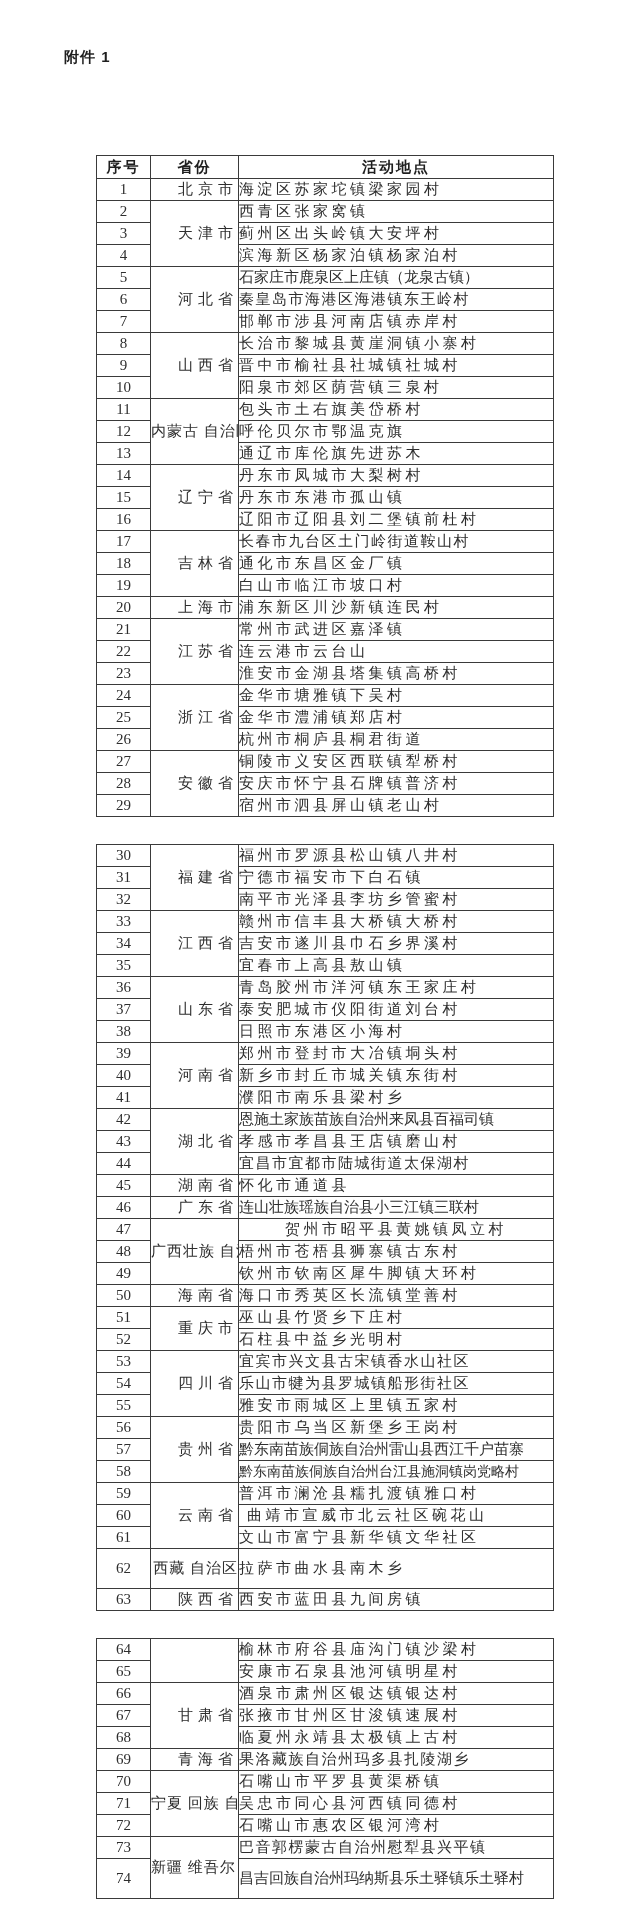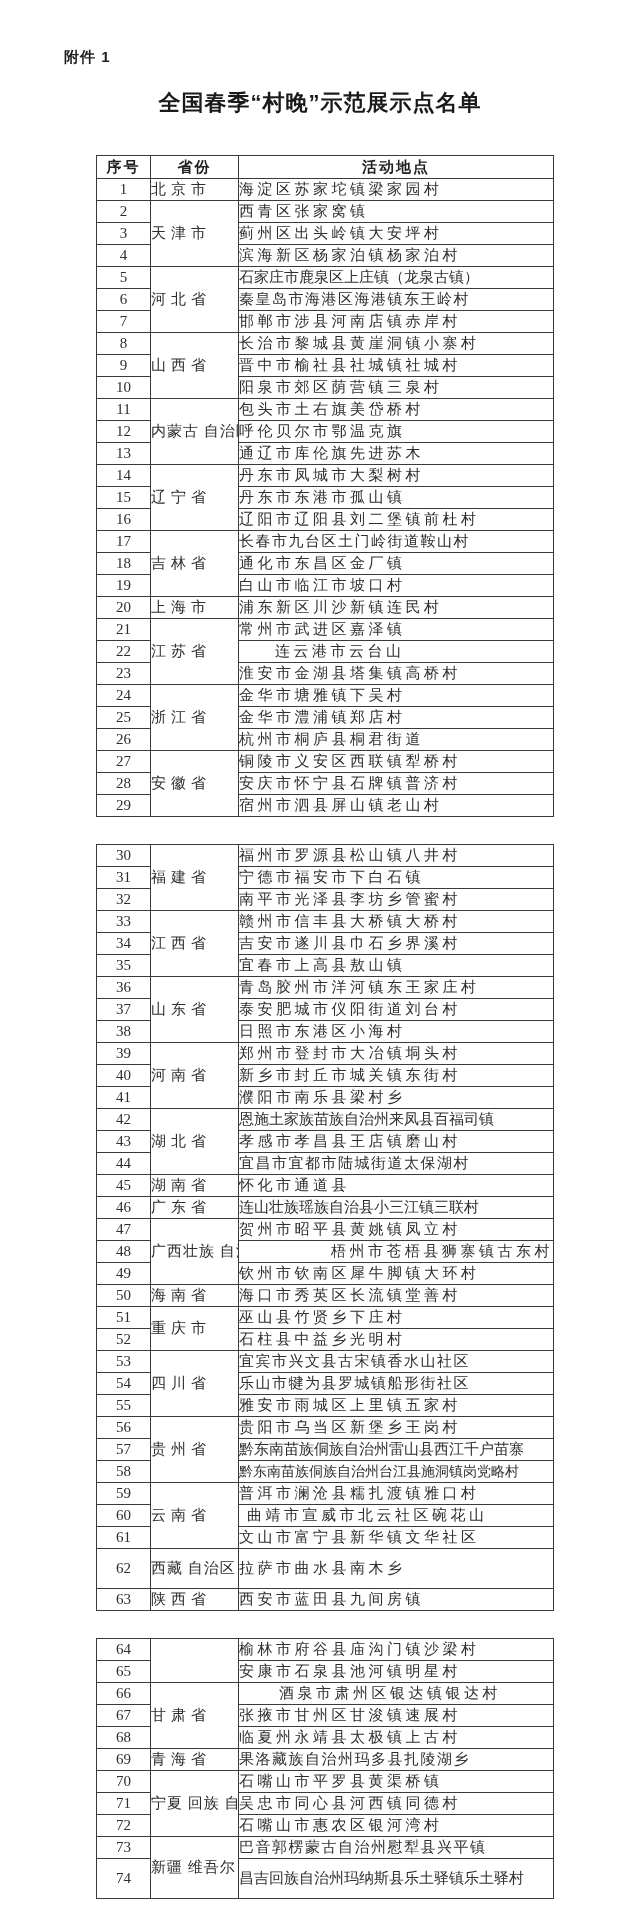--- a/index.html
+++ b/index.html
@@ -76,37 +76,36 @@
   table.sheet td {
     height: 21px;
     font-size: 15px;
     color: #2e2e2e;
   }
   td.no-cell {
     text-align: center;
     font-family: "Liberation Serif", "DejaVu Serif", serif;
   }
   td.prov-cell {
-    text-align: left;
+    text-align: right;
     white-space: pre-line;
     line-height: 1.25;
   }
   td.loc-cell {
     text-align: left;
     padding-left: 7px;
   }
   tr.tall td { height: 39px; }
 </style>
 </head>
 <body>
 
 <div class="page">
   <div class="attachment-label">附件 1</div>
 
-  <div class="doc-title">全国春季“村晚”示范展示点名单</div>
 
   <div class="tables-wrap">
       <table class="sheet">
         <colgroup>
           <col class="c-no">
           <col class="c-prov">
           <col class="c-loc">
         </colgroup>
         <thead>
           <tr>
@@ -205,21 +204,21 @@
             <td class="prov-cell" rowspan="1" style="letter-spacing: 5px;">上海市</td>
             <td class="loc-cell" style="letter-spacing: 3.5px;">浦东新区川沙新镇连民村</td>
           </tr>
           <tr>
             <td class="no-cell">21</td>
             <td class="prov-cell" rowspan="3" style="letter-spacing: 5px;">江苏省</td>
             <td class="loc-cell" style="letter-spacing: 3.5px;">常州市武进区嘉泽镇</td>
           </tr>
           <tr>
             <td class="no-cell">22</td>
-            <td class="loc-cell" style="letter-spacing: 3.5px; padding-left: 36px;">连云港市云台山</td>
+            <td class="loc-cell" style="letter-spacing: 3.5px;">连云港市云台山</td>
           </tr>
           <tr>
             <td class="no-cell">23</td>
             <td class="loc-cell" style="letter-spacing: 3.5px;">淮安市金湖县塔集镇高桥村</td>
           </tr>
           <tr>
             <td class="no-cell">24</td>
             <td class="prov-cell" rowspan="3" style="letter-spacing: 5px;">浙江省</td>
             <td class="loc-cell" style="letter-spacing: 3.5px;">金华市塘雅镇下吴村</td>
           </tr>
@@ -325,25 +324,25 @@
           </tr>
           <tr>
             <td class="no-cell">46</td>
             <td class="prov-cell" rowspan="1" style="letter-spacing: 5px;">广东省</td>
             <td class="loc-cell" style="letter-spacing: 0px;">连山壮族瑶族自治县小三江镇三联村</td>
           </tr>
           <tr>
             <td class="no-cell">47</td>
             <td class="prov-cell" rowspan="3" style="letter-spacing: 1px;">广西壮族
 自治区</td>
-            <td class="loc-cell" style="letter-spacing: 3.5px;">贺州市昭平县黄姚镇凤立村</td>
+            <td class="loc-cell" style="letter-spacing: 3.5px; text-align: center;">贺州市昭平县黄姚镇凤立村</td>
           </tr>
           <tr>
             <td class="no-cell">48</td>
-            <td class="loc-cell" style="letter-spacing: 3.5px; text-align: right;">梧州市苍梧县狮寨镇古东村</td>
+            <td class="loc-cell" style="letter-spacing: 3.5px;">梧州市苍梧县狮寨镇古东村</td>
           </tr>
           <tr>
             <td class="no-cell">49</td>
             <td class="loc-cell" style="letter-spacing: 3.5px;">钦州市钦南区犀牛脚镇大环村</td>
           </tr>
           <tr>
             <td class="no-cell">50</td>
             <td class="prov-cell" rowspan="1" style="letter-spacing: 5px;">海南省</td>
             <td class="loc-cell" style="letter-spacing: 3.5px;">海口市秀英区长流镇堂善村</td>
           </tr>
@@ -420,21 +419,21 @@
             <td class="prov-cell" rowspan="2" style="letter-spacing: 5px;"></td>
             <td class="loc-cell" style="letter-spacing: 3.5px;">榆林市府谷县庙沟门镇沙梁村</td>
           </tr>
           <tr>
             <td class="no-cell">65</td>
             <td class="loc-cell" style="letter-spacing: 3.5px;">安康市石泉县池河镇明星村</td>
           </tr>
           <tr>
             <td class="no-cell">66</td>
             <td class="prov-cell" rowspan="3" style="letter-spacing: 5px;">甘肃省</td>
-            <td class="loc-cell" style="letter-spacing: 3.5px; padding-left: 40px;">酒泉市肃州区银达镇银达村</td>
+            <td class="loc-cell" style="letter-spacing: 3.5px;">酒泉市肃州区银达镇银达村</td>
           </tr>
           <tr>
             <td class="no-cell">67</td>
             <td class="loc-cell" style="letter-spacing: 3.5px;">张掖市甘州区甘浚镇速展村</td>
           </tr>
           <tr>
             <td class="no-cell">68</td>
             <td class="loc-cell" style="letter-spacing: 3.5px;">临夏州永靖县太极镇上古村</td>
           </tr>
           <tr>

